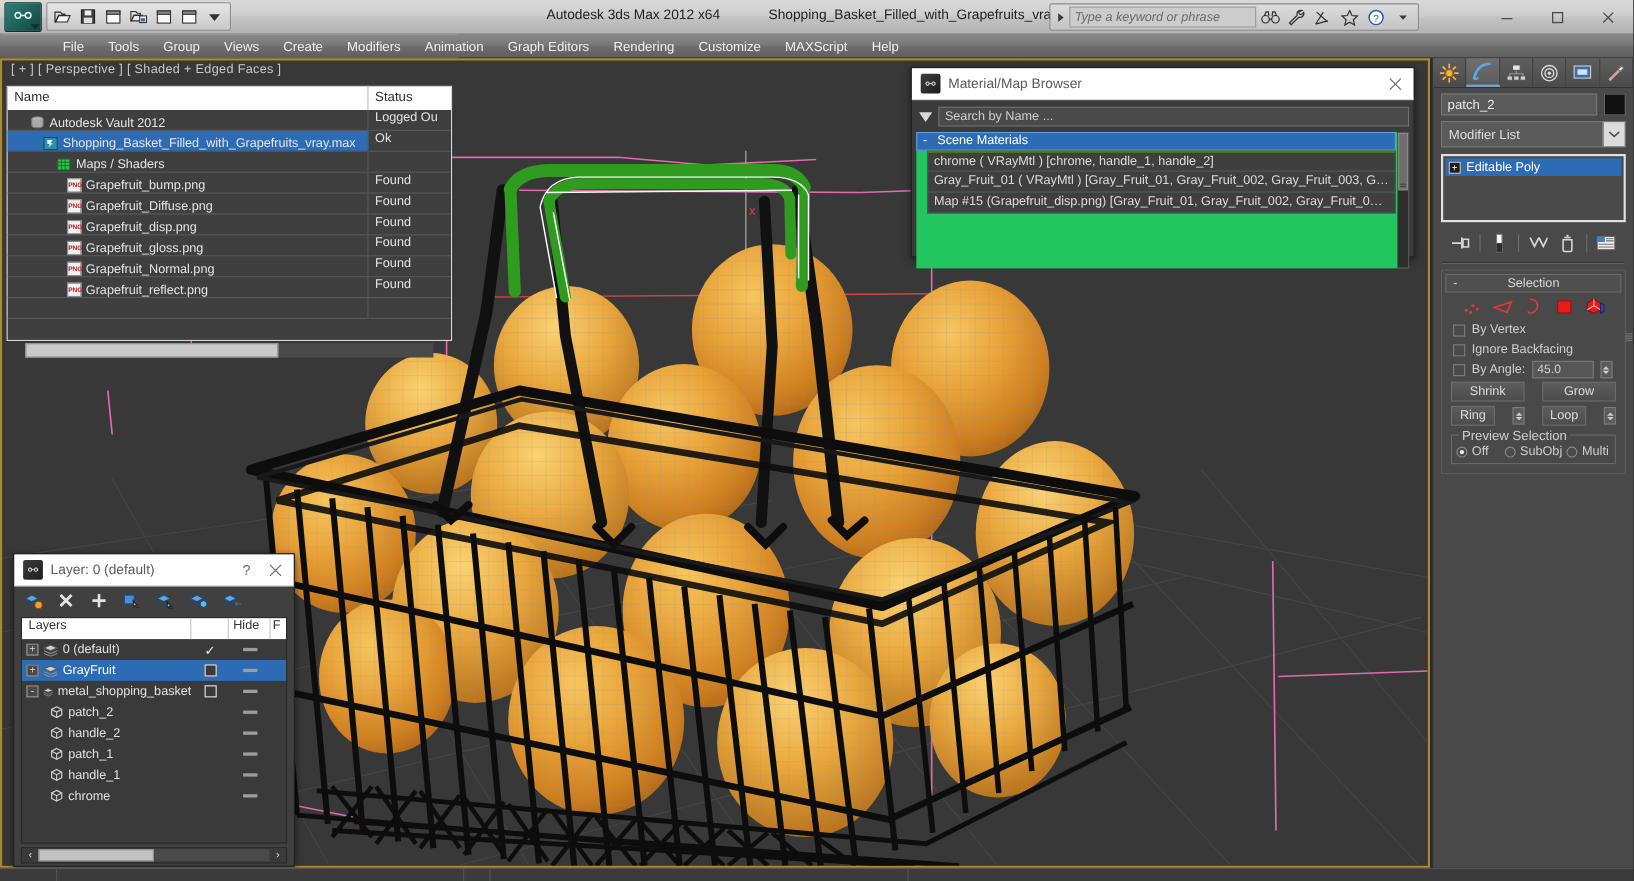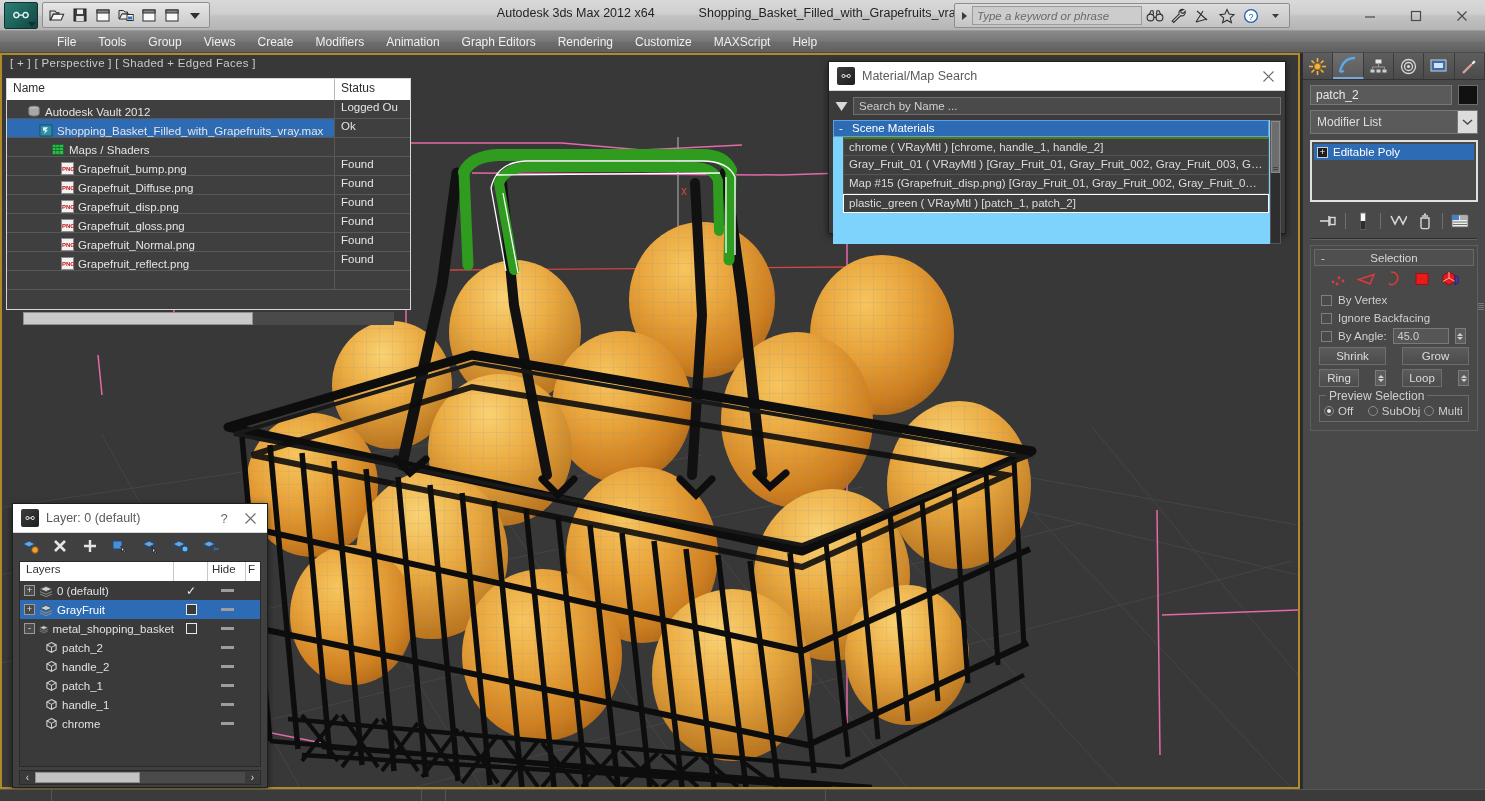--- a/index.html
+++ b/index.html
@@ -106,21 +106,21 @@
   .dlg-btn svg { stroke:#6a6a6a; }
 
   
   #matbrowser { left:828px; top:61px; width:458px; height:173px; background:#3b3b3b; }
   .mmb-search { display:flex; align-items:center; height:20px; margin:5px 4px 4px 4px; gap:4px; }
   .mmb-arrow { width:16px;height:16px;display:flex;align-items:center;justify-content:center; }
   .mmb-input {
     flex:1; height:18px; background:#4a4a4a; border:1px solid #6f6f6f; color:#cfcfcf;
     font-size:11.5px; padding:0 5px; line-height:16px;
   }
-  .mmb-list { margin:0 4px 4px 4px; background:#7dd3fc; position:relative; height:124px; }
+  .mmb-list { margin:0 4px 4px 4px; background:#22c55e; position:relative; height:124px; }
   .mmb-group {
     height:17px; background:#2d6cb5; border:1px solid #5f9fe0; color:#ffffff;
     font-size:11.5px; padding:0 5px; line-height:15px; margin-right:12px;
   }
   .mmb-rows { margin-left:10px; margin-right:12px; }
   .mmb-row {
     height:19px; background:#3f3f3f; border:1px solid #555; border-top:none;
     color:#dcdcdc; font-size:11.5px; line-height:17px; padding:0 5px;
     white-space:nowrap; overflow:hidden; text-overflow:ellipsis;
   }
@@ -668,21 +668,21 @@
             <td class="val">223.997</td>
             </tr>
       </tbody>
         </table>
     </div>
   </div>
 
   <div class="dlg" id="matbrowser">
     <div class="dlg-title">
       <span class="dlg-ico">⚯</span>
-      <span class="dlg-name">Material/Map Search</span>
+      <span class="dlg-name">Material/Map Browser</span>
       <span class="dlg-btn">
         <svg width="13" height="13" viewBox="0 0 13 13">
             <path d="M1.5 1.5l10 10M11.5 1.5l-10 10" stroke-width="1.1"></path>
           </svg>
       </span>
     </div>
 
     <div class="mmb-search">
       <span class="mmb-arrow">
         <svg width="13" height="11" viewBox="0 0 13 11">
@@ -694,21 +694,20 @@
 
     <div class="mmb-list">
       <div class="mmb-group">
         <span>-</span>
         <span style="margin-left:6px">Scene Materials</span>
       </div>
       <div class="mmb-rows">
         <div class="mmb-row">chrome  ( VRayMtl )  [chrome, handle_1, handle_2]</div>
         <div class="mmb-row">Gray_Fruit_01  ( VRayMtl )  [Gray_Fruit_01, Gray_Fruit_002, Gray_Fruit_003, Gra...</div>
         <div class="mmb-row">Map #15 (Grapefruit_disp.png)  [Gray_Fruit_01, Gray_Fruit_002, Gray_Fruit_003...</div>
-        <div class="mmb-row sel">plastic_green  ( VRayMtl )  [patch_1, patch_2]</div>
       </div>
       <div class="mmb-scroll">
         <div class="mmb-thumb"></div>
         <div class="mmb-grip"></div>
       </div>
     </div>
   </div>
 
   <div class="dlg" id="layerdlg">
     <div class="dlg-title">

